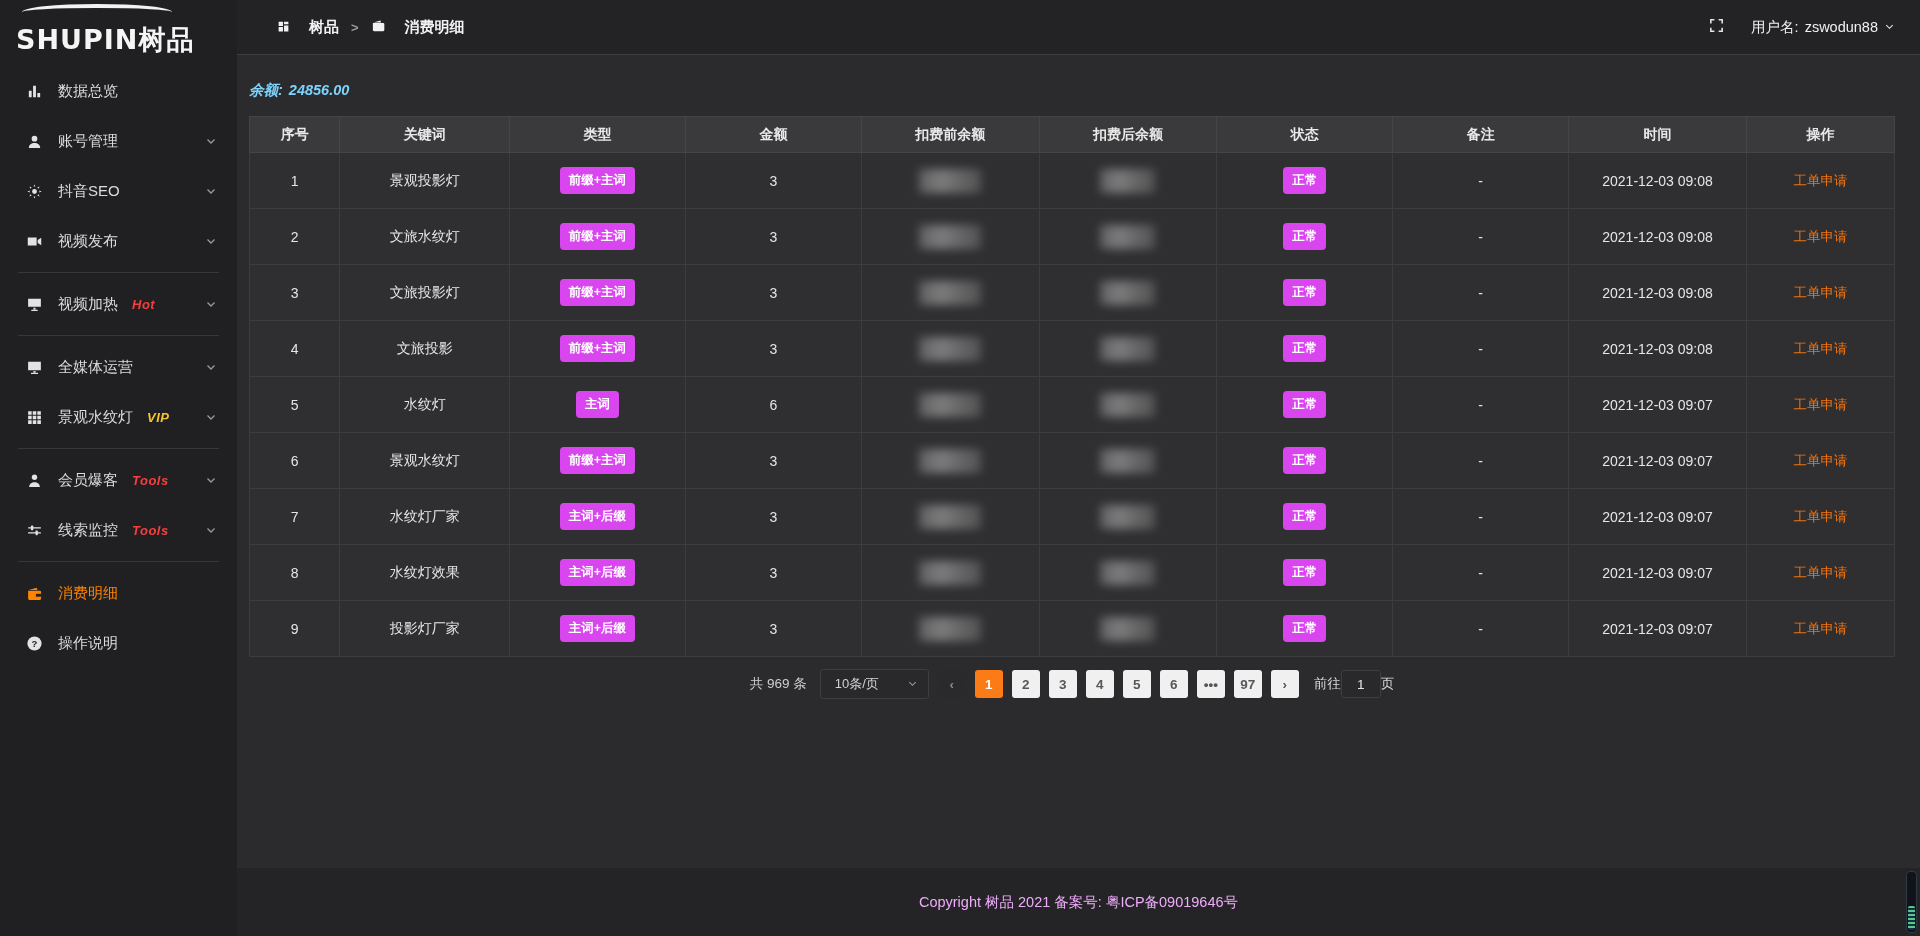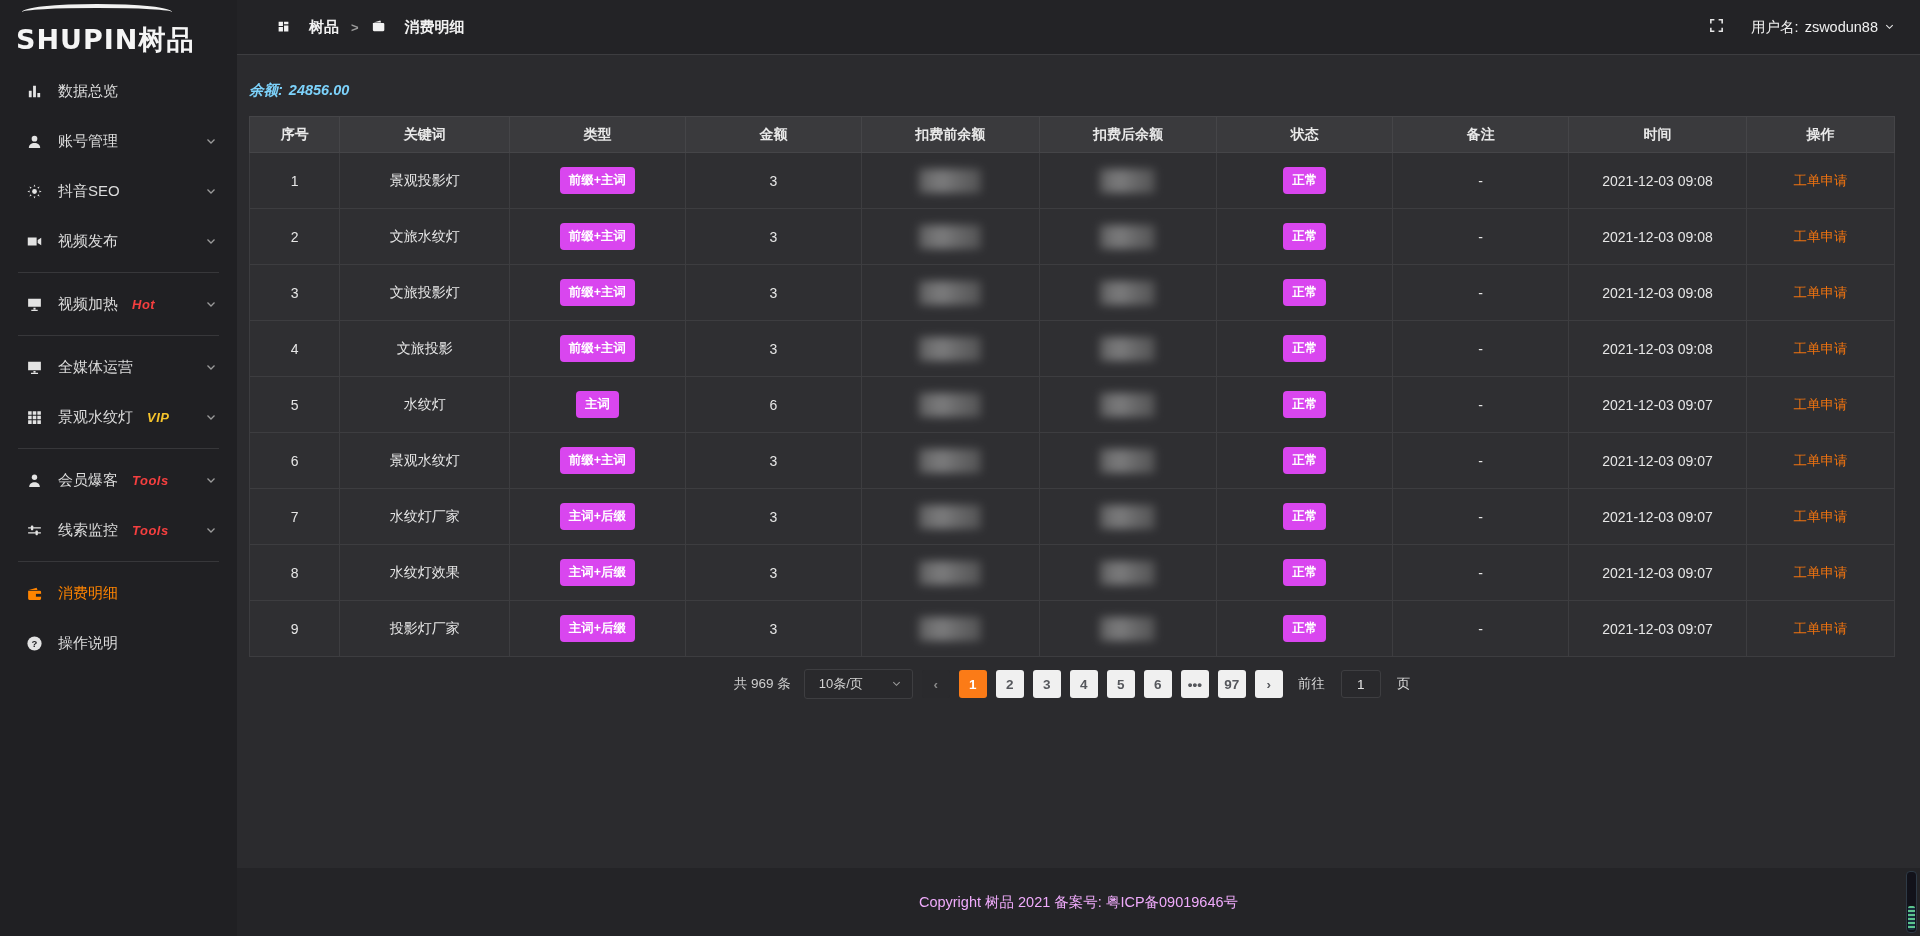--- a/index.html
+++ b/index.html
@@ -55,21 +55,21 @@
   
   .pagination { display:flex; align-items:center; justify-content:center; gap:9px; margin-top:12px; }
   .pg-total { color:#cfcfcf; font-size:13.5px; margin-right:4px; }
   .pg-size { background:#29292c; border:1px solid #3e3e41; color:#d2d2d2; font-size:13px;
     height:30px; border-radius:3px; display:flex; align-items:center; gap:28px; padding:0 10px 0 14px; cursor:pointer; }
   .pg-btn { min-width:28px; height:28px; border-radius:3px; background:#f0f0f0; color:#55575c;
     font-size:13.5px; font-weight:bold; display:inline-flex; align-items:center; justify-content:center;
     cursor:pointer; border:none; padding:0 4px; }
   .pg-btn.prev { background:#2a2a2d; color:#8a8a8a; }
   .pg-btn.active { background:#fb7b17; color:#fff; }
-  .pg-goto { color:#d8d8d8; font-size:13.5px; display:flex; align-items:center; gap:16px; margin-left:6px; }
+  .pg-goto { color:#d8d8d8; font-size:13.5px; display:flex; align-items:center; gap:0; margin-left:6px; }
   .pg-input { width:40px; height:28px; background:#29292c; border:1px solid #3e3e41; border-radius:3px;
     color:#e6e6e6; text-align:center; font-size:13.5px; }
 
   
   .footer { flex:0 0 68px; background:#242427; display:flex; align-items:center; justify-content:center;
     color:#f0abfc; font-size:14.5px; margin-top:auto; }
 
   
   .mini-scroll { position:fixed; right:3px; bottom:3px; width:11px; height:62px; background:#12121a;
     border:1px solid #2e3a46; border-radius:4px; display:flex; align-items:flex-end; justify-content:center; }

